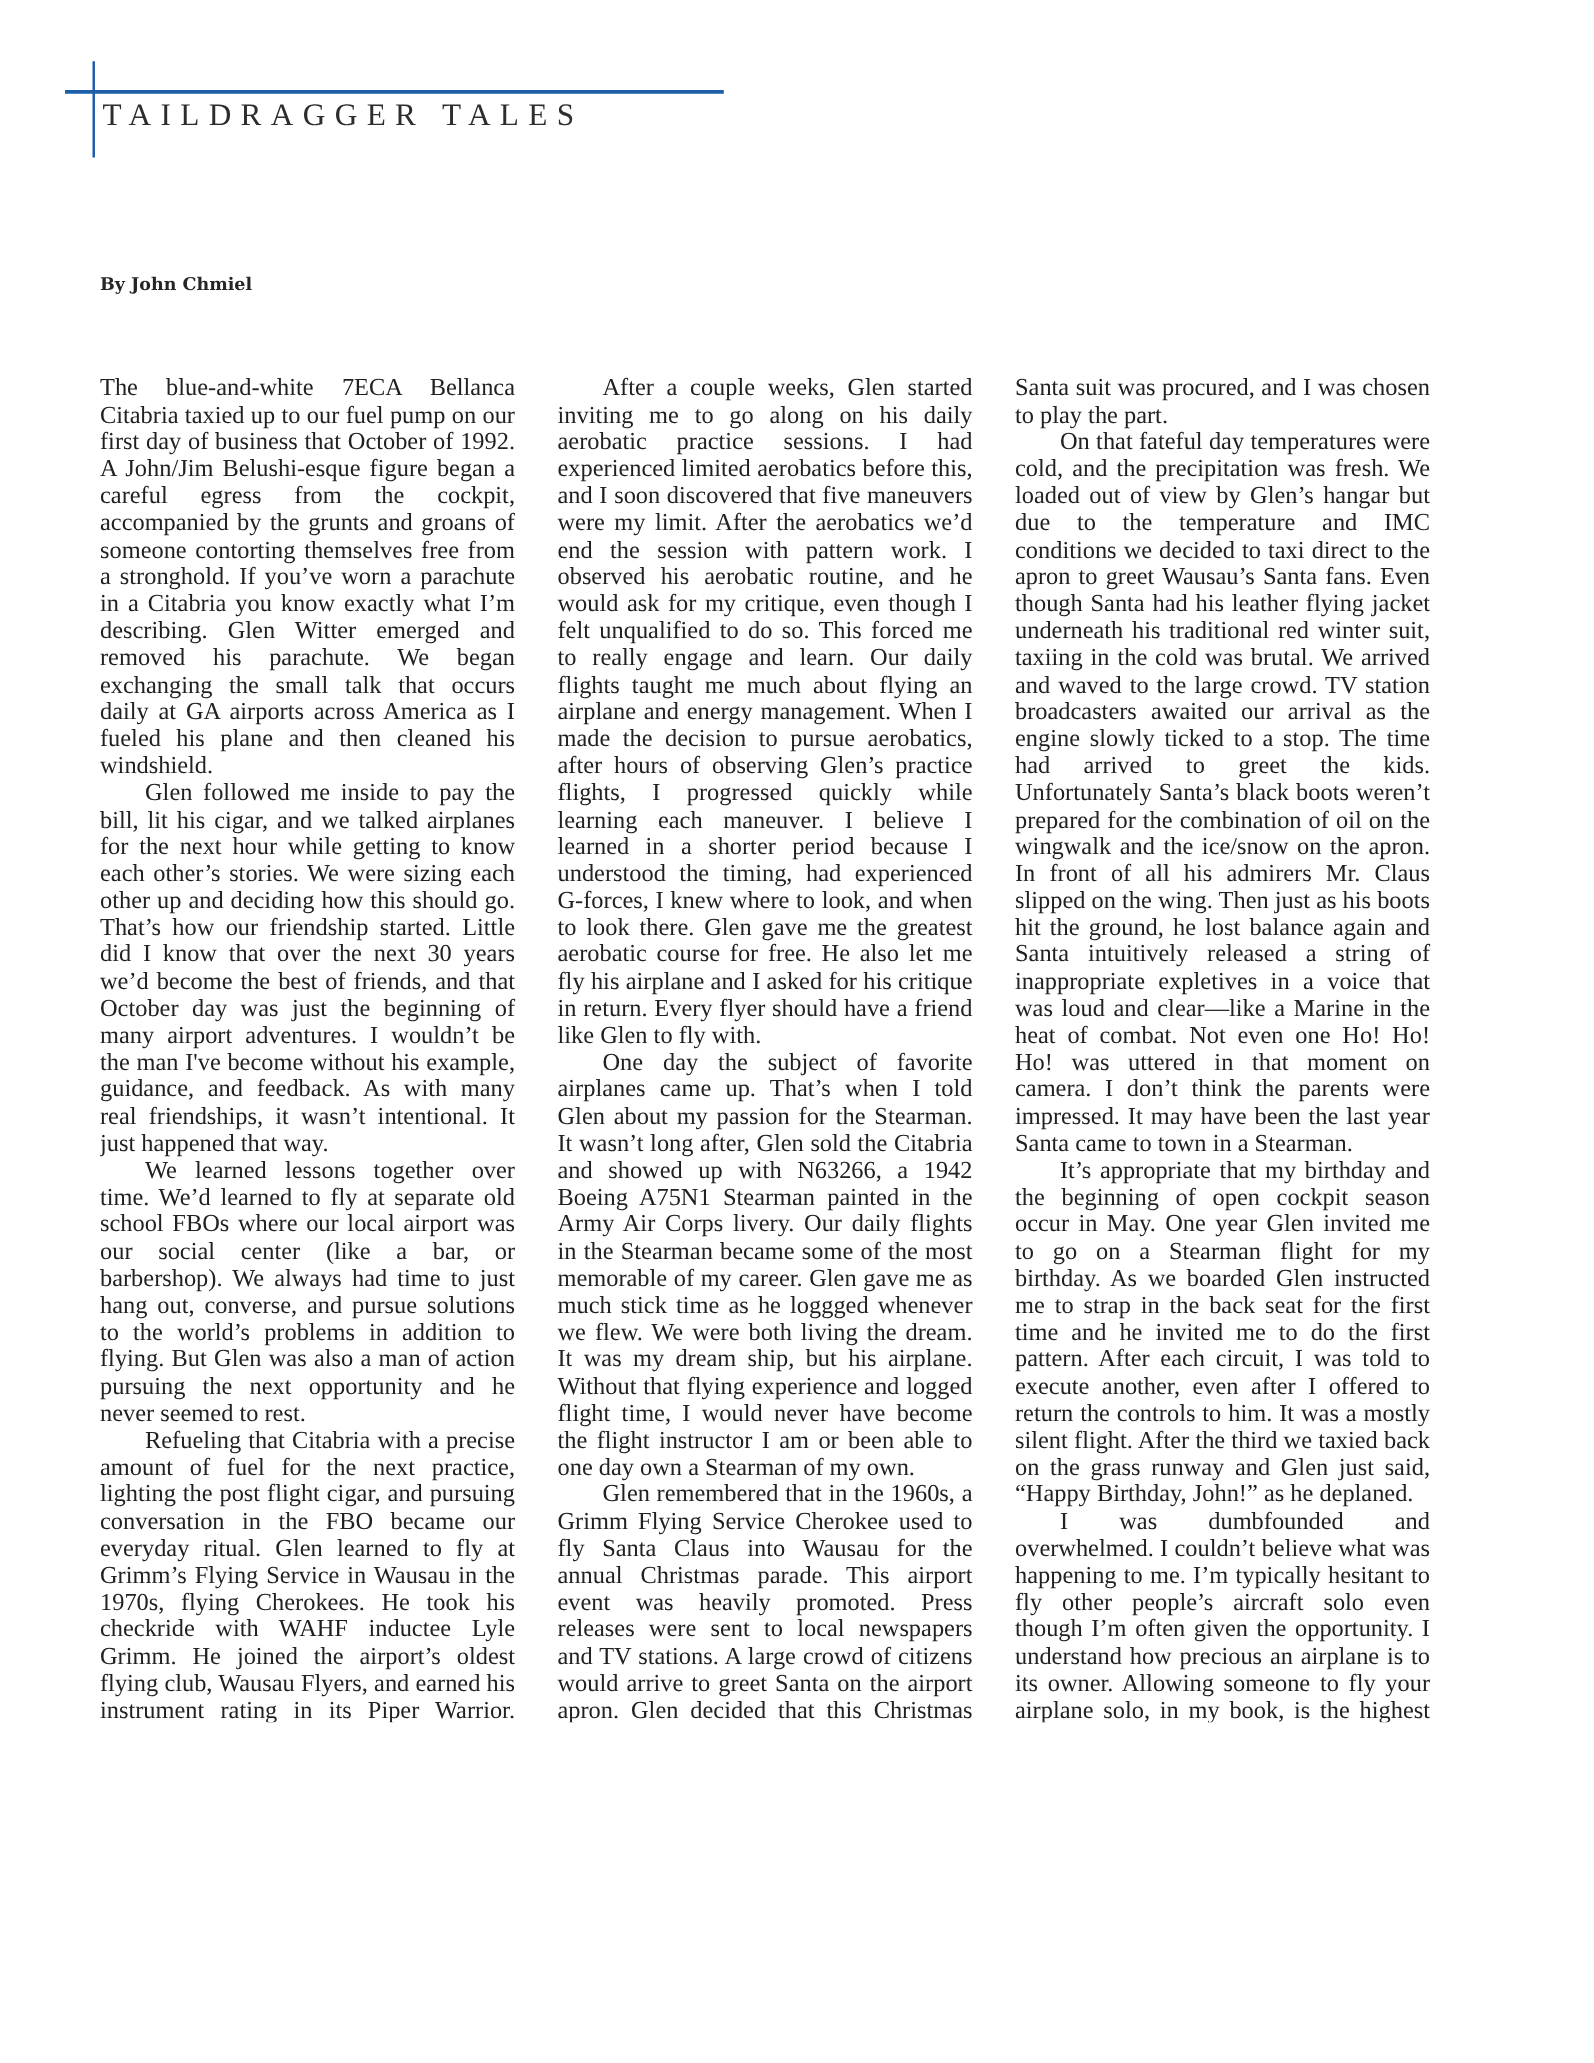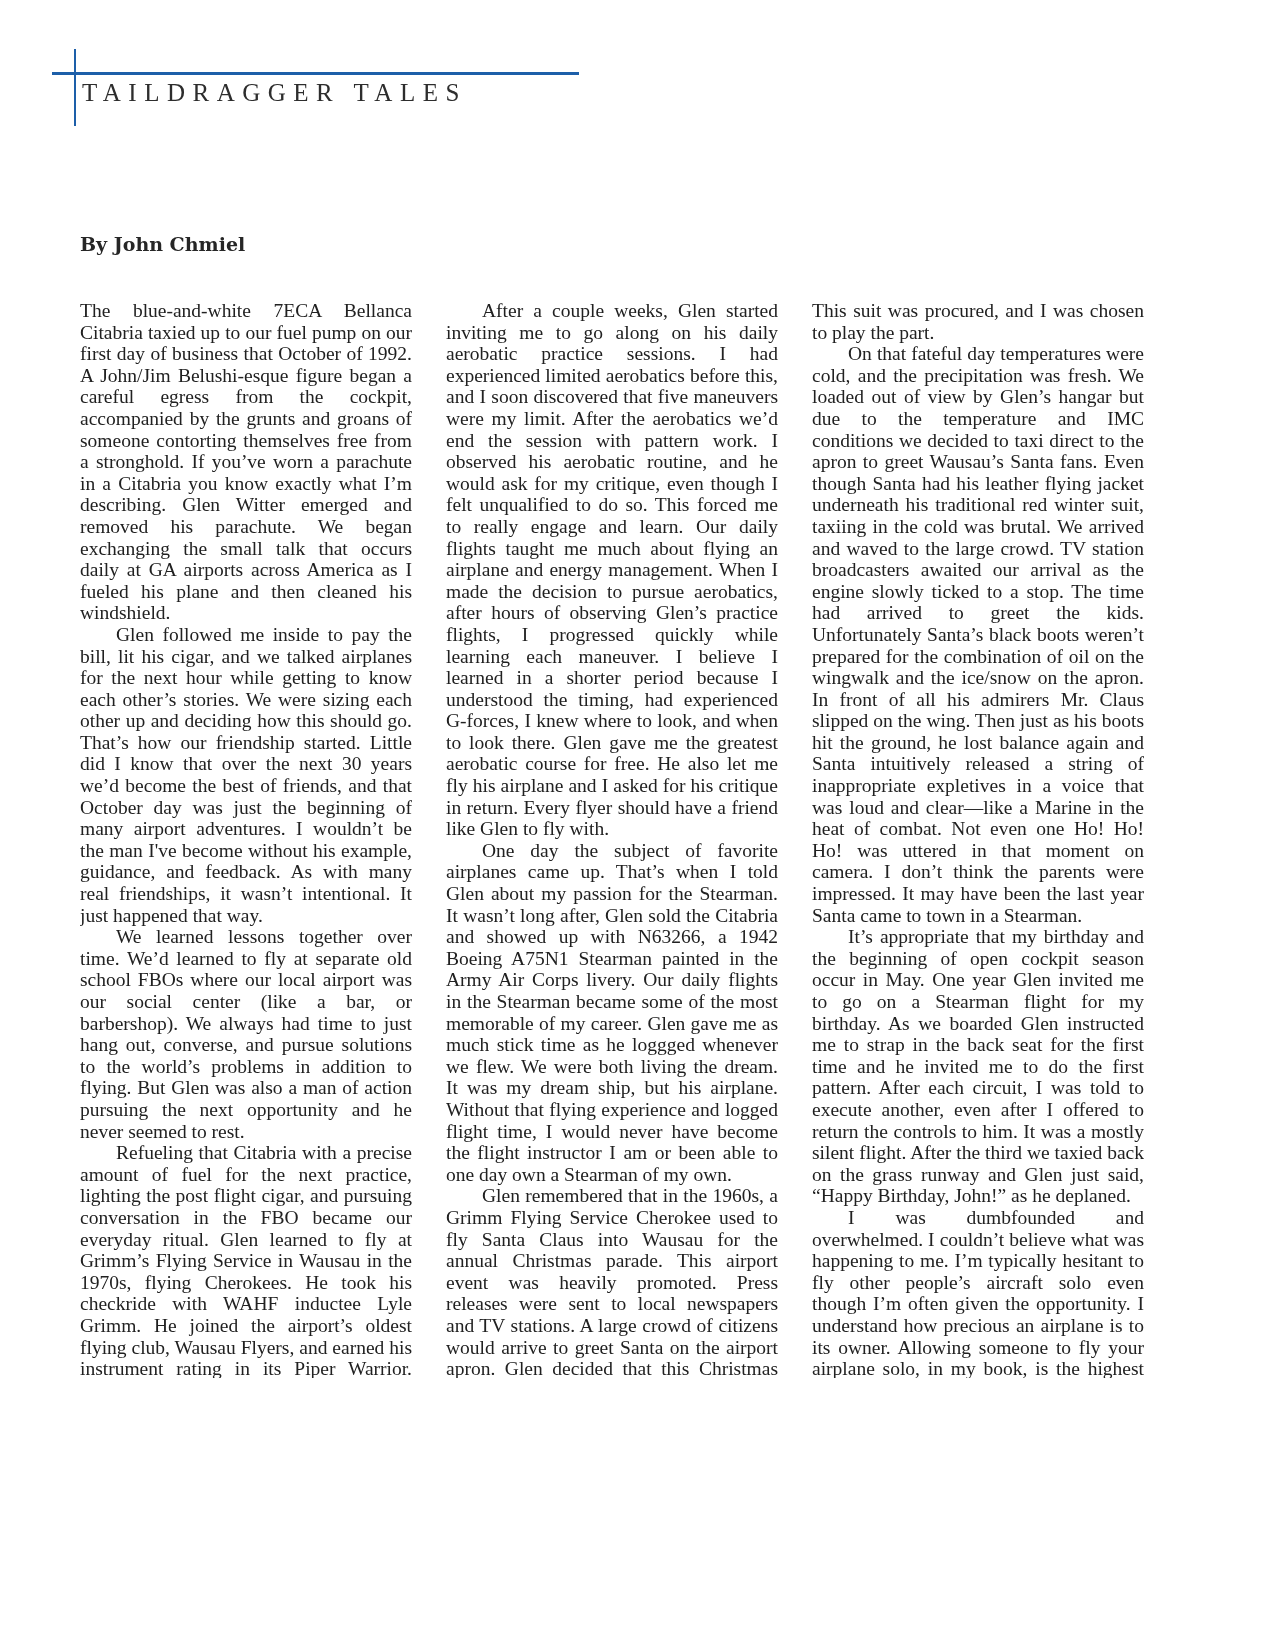--- a/index.html
+++ b/index.html
@@ -38,24 +38,24 @@
     left: 78px; top: 170px;
     font-family: "DejaVu Serif", serif;
     font-weight: bold;
     font-size: 47px;
     letter-spacing: 0.5px;
     color: #262626;
     white-space: nowrap;
   }
   .byline {
     position: absolute;
-    left: 80px; top: 233px;
+    left: 80px; top: 220px;
     font-family: "DejaVu Serif", serif;
     font-weight: bold;
-    font-size: 19px;
+    font-size: 14px;
     color: #262626;
   }
   
   .columns {
     position: absolute;
     left: 80px; top: 300px;
     width: 1088px; height: 1196px;
     display: flex;
     gap: 34px;
     overflow: hidden;
@@ -109,21 +109,21 @@
         <p class="para">Glen followed me inside to pay the bill, lit his cigar, and we talked airplanes for the next hour while getting to know each other’s stories. We were sizing each other up and deciding how this should go. That’s how our friendship started. Little did I know that over the next 30 years we’d become the best of friends, and that October day was just the beginning of many airport adventures. I wouldn’t be the man I've become without his example, guidance, and feedback. As with many real friendships, it wasn’t intentional. It just happened that way.</p>
         <p class="para">We learned lessons together over time. We’d learned to fly at separate old school FBOs where our local airport was our social center (like a bar, or barbershop). We always had time to just hang out, converse, and pursue solutions to the world’s problems in addition to flying. But Glen was also a man of action pursuing the next opportunity and he never seemed to rest.</p>
         <p class="para">Refueling that Citabria with a precise amount of fuel for the next practice, lighting the post flight cigar, and pursuing conversation in the FBO became our everyday ritual. Glen learned to fly at Grimm’s Flying Service in Wausau in the 1970s, flying Cherokees. He took his checkride with WAHF inductee Lyle Grimm. He joined the airport’s oldest flying club, Wausau Flyers, and earned his instrument rating in its Piper Warrior. Flying that Golden Retriever of an airplane was a little too ho-hum, so he turned to aerobatics. He bought the 7ECA, then learned aerobatics in Pulaski, Wisconsin. He was never cured of the aerobatic bug.</p>
       </div>
       <div class="column">
         <p class="para">After a couple weeks, Glen started inviting me to go along on his daily aerobatic practice sessions. I had experienced limited aerobatics before this, and I soon discovered that five maneuvers were my limit. After the aerobatics we’d end the session with pattern work. I observed his aerobatic routine, and he would ask for my critique, even though I felt unqualified to do so. This forced me to really engage and learn. Our daily flights taught me much about flying an airplane and energy management. When I made the decision to pursue aerobatics, after hours of observing Glen’s practice flights, I progressed quickly while learning each maneuver. I believe I learned in a shorter period because I understood the timing, had experienced G-forces, I knew where to look, and when to look there. Glen gave me the greatest aerobatic course for free. He also let me fly his airplane and I asked for his critique in return. Every flyer should have a friend like Glen to fly with.</p>
         <p class="para">One day the subject of favorite airplanes came up. That’s when I told Glen about my passion for the Stearman. It wasn’t long after, Glen sold the Citabria and showed up with N63266, a 1942 Boeing A75N1 Stearman painted in the Army Air Corps livery. Our daily flights in the Stearman became some of the most memorable of my career. Glen gave me as much stick time as he loggged whenever we flew. We were both living the dream. It was my dream ship, but his airplane. Without that flying experience and logged flight time, I would never have become the flight instructor I am or been able to one day own a Stearman of my own.</p>
         <p class="para">Glen remembered that in the 1960s, a Grimm Flying Service Cherokee used to fly Santa Claus into Wausau for the annual Christmas parade. This airport event was heavily promoted. Press releases were sent to local newspapers and TV stations. A large crowd of citizens would arrive to greet Santa on the airport apron. Glen decided that this Christmas event needed to be recreated in our time, but Santa would be flown in on his Stearman. Since Santa is an open cockpit veteran, the Stearman wouldn’t be a problem. A</p>
       </div>
       <div class="column">
-        <p class="para no-indent">This suit was procured, and I was chosen to play the part.</p>
+        <p class="para no-indent">Santa suit was procured, and I was chosen to play the part.</p>
         <p class="para">On that fateful day temperatures were cold, and the precipitation was fresh. We loaded out of view by Glen’s hangar but due to the temperature and IMC conditions we decided to taxi direct to the apron to greet Wausau’s Santa fans. Even though Santa had his leather flying jacket underneath his traditional red winter suit, taxiing in the cold was brutal. We arrived and waved to the large crowd. TV station broadcasters awaited our arrival as the engine slowly ticked to a stop. The time had arrived to greet the kids. Unfortunately Santa’s black boots weren’t prepared for the combination of oil on the wingwalk and the ice/snow on the apron. In front of all his admirers Mr. Claus slipped on the wing. Then just as his boots hit the ground, he lost balance again and Santa intuitively released a string of inappropriate expletives in a voice that was loud and clear—like a Marine in the heat of combat. Not even one Ho! Ho! Ho! was uttered in that moment on camera. I don’t think the parents were impressed. It may have been the last year Santa came to town in a Stearman.</p>
         <p class="para">It’s appropriate that my birthday and the beginning of open cockpit season occur in May. One year Glen invited me to go on a Stearman flight for my birthday. As we boarded Glen instructed me to strap in the back seat for the first time and he invited me to do the first pattern. After each circuit, I was told to execute another, even after I offered to return the controls to him. It was a mostly silent flight. After the third we taxied back on the grass runway and Glen just said, “Happy Birthday, John!” as he deplaned.</p>
         <p class="para">I was dumbfounded and overwhelmed. I couldn’t believe what was happening to me. I’m typically hesitant to fly other people’s aircraft solo even though I’m often given the opportunity. I understand how precious an airplane is to its owner. Allowing someone to fly your airplane solo, in my book, is the highest honor you can give a fellow pilot. That birthday was one of my most memorable days and of my flying career.</p>
       </div>
     </div>
 
   <div class="footer-rule"></div>
   <div class="footer">
     <span class="pn">4</span>
     <span class="ft">Forward in Flight — Quarterly Magazine of the Wisconsin Aviation Hall of Fame</span>

